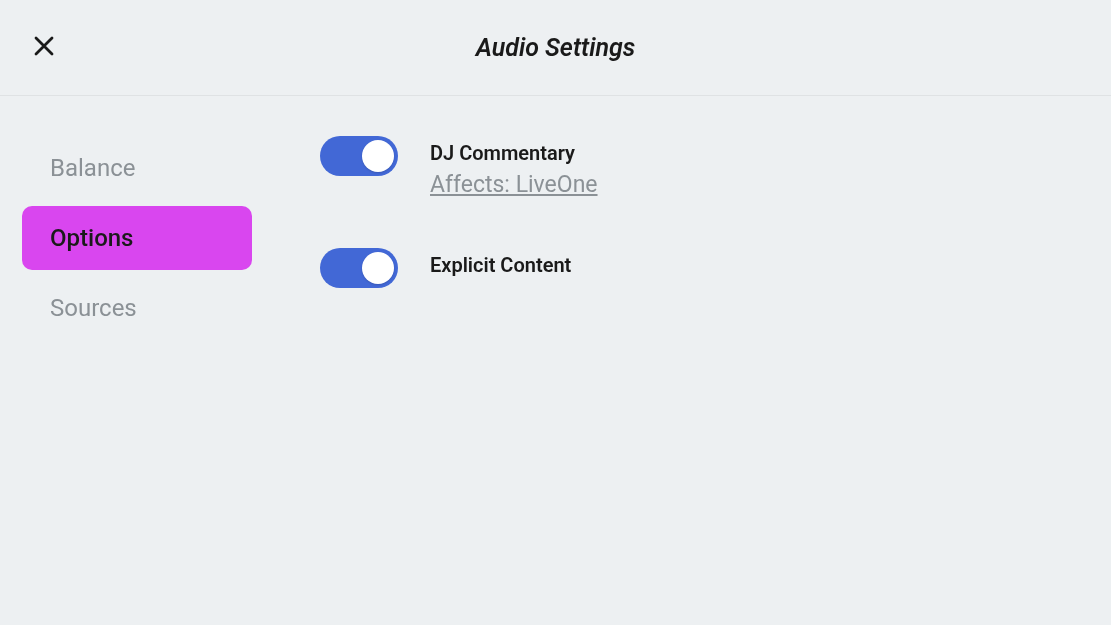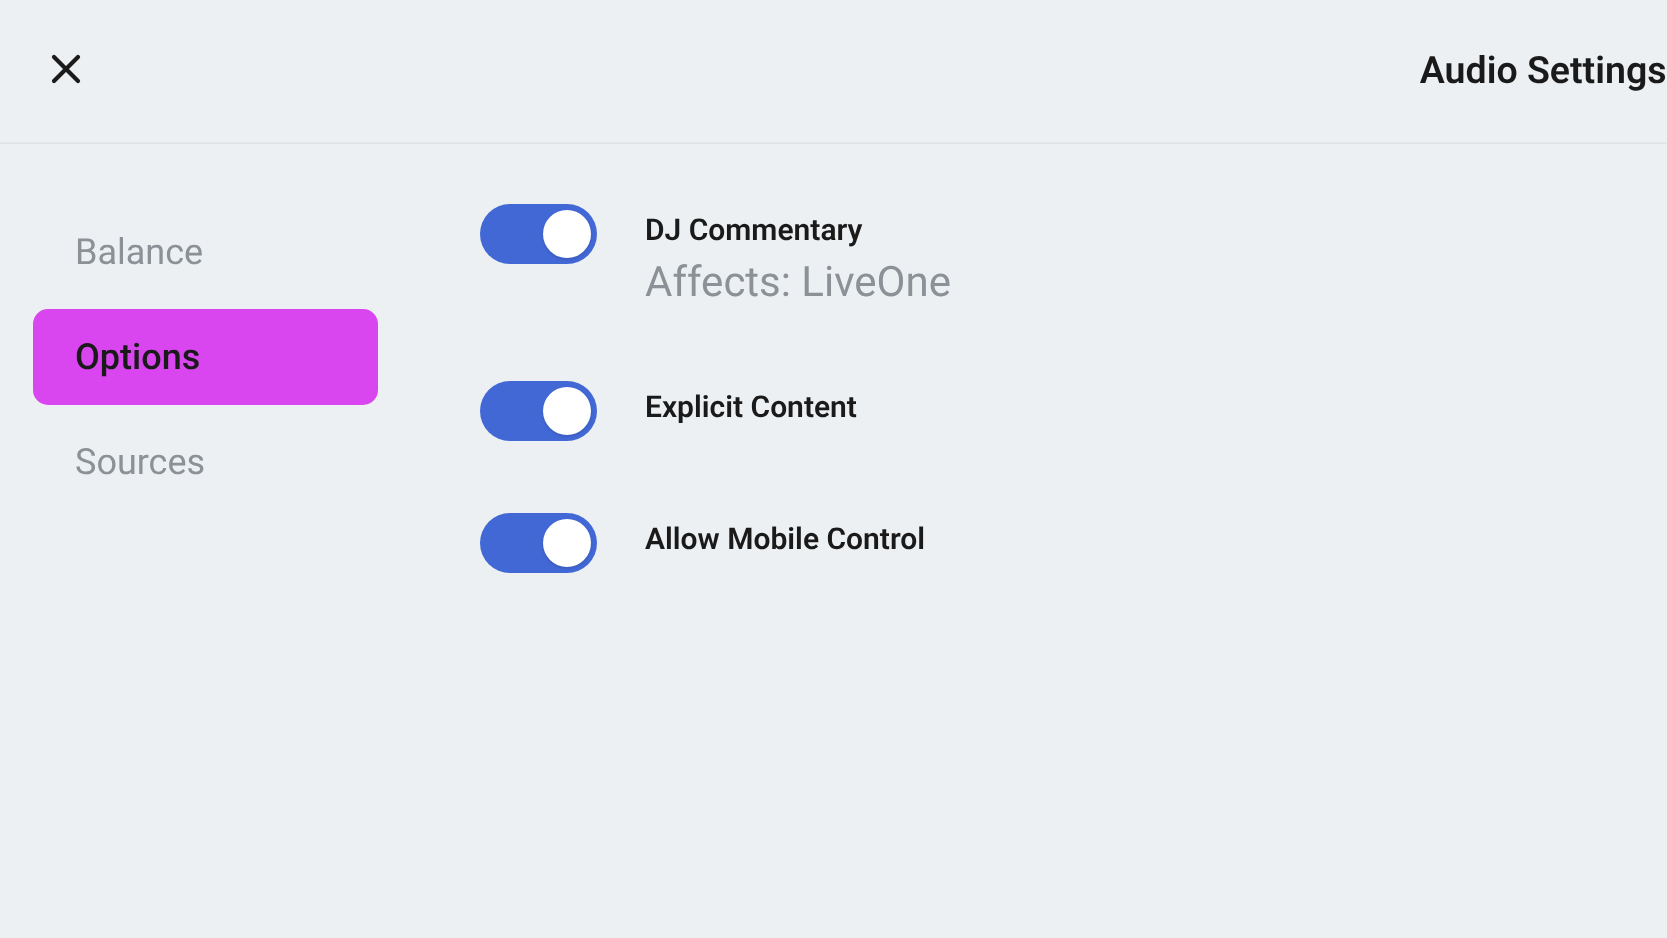--- a/index.html
+++ b/index.html
@@ -31,24 +31,25 @@
       display: flex;
       align-items: center;
       justify-content: center;
     }
     .close-btn svg {
       width: 24px;
       height: 24px;
     }
     .title {
       flex: 1;
-      text-align: right;
+      text-align: center;
       font-size: 25px;
       font-weight: 600;
       color: #1a1a1a;
+      font-style: italic;
     }
     .body {
       display: flex;
       padding-top: 40px;
     }
     .sidebar {
       width: 280px;
       padding-left: 22px;
       padding-right: 28px;
     }
@@ -98,24 +99,25 @@
       margin-left: 32px;
       padding-top: 4px;
     }
     .option-label {
       font-size: 20px;
       font-weight: 600;
       color: #1a1a1a;
       line-height: 1.3;
     }
     .option-sub {
-      font-size: 28px;
+      font-size: 23px;
       color: #8b9196;
       margin-top: 4px;
       line-height: 1.3;
+      text-decoration: underline;
     }
   </style>
 </head>
 <body>
 
 <div class="header">
   <div class="close-btn">
     <svg viewBox="0 0 24 24">
       <path d="M4 4 L20 20 M20 4 L4 20" stroke="#1a1a1a" stroke-width="2.8" stroke-linecap="round" fill="none"></path>
     </svg>
@@ -144,23 +146,15 @@
 
     <div class="option-row">
       <div class="toggle">
         <div class="toggle-knob"></div>
       </div>
       <div class="option-text">
         <div class="option-label">Explicit Content</div>
       </div>
     </div>
 
-    <div class="option-row">
-      <div class="toggle">
-        <div class="toggle-knob"></div>
-      </div>
-      <div class="option-text">
-        <div class="option-label">Allow Mobile Control</div>
-      </div>
-    </div>
 
   </div>
 </div>
 
 </body></html>

